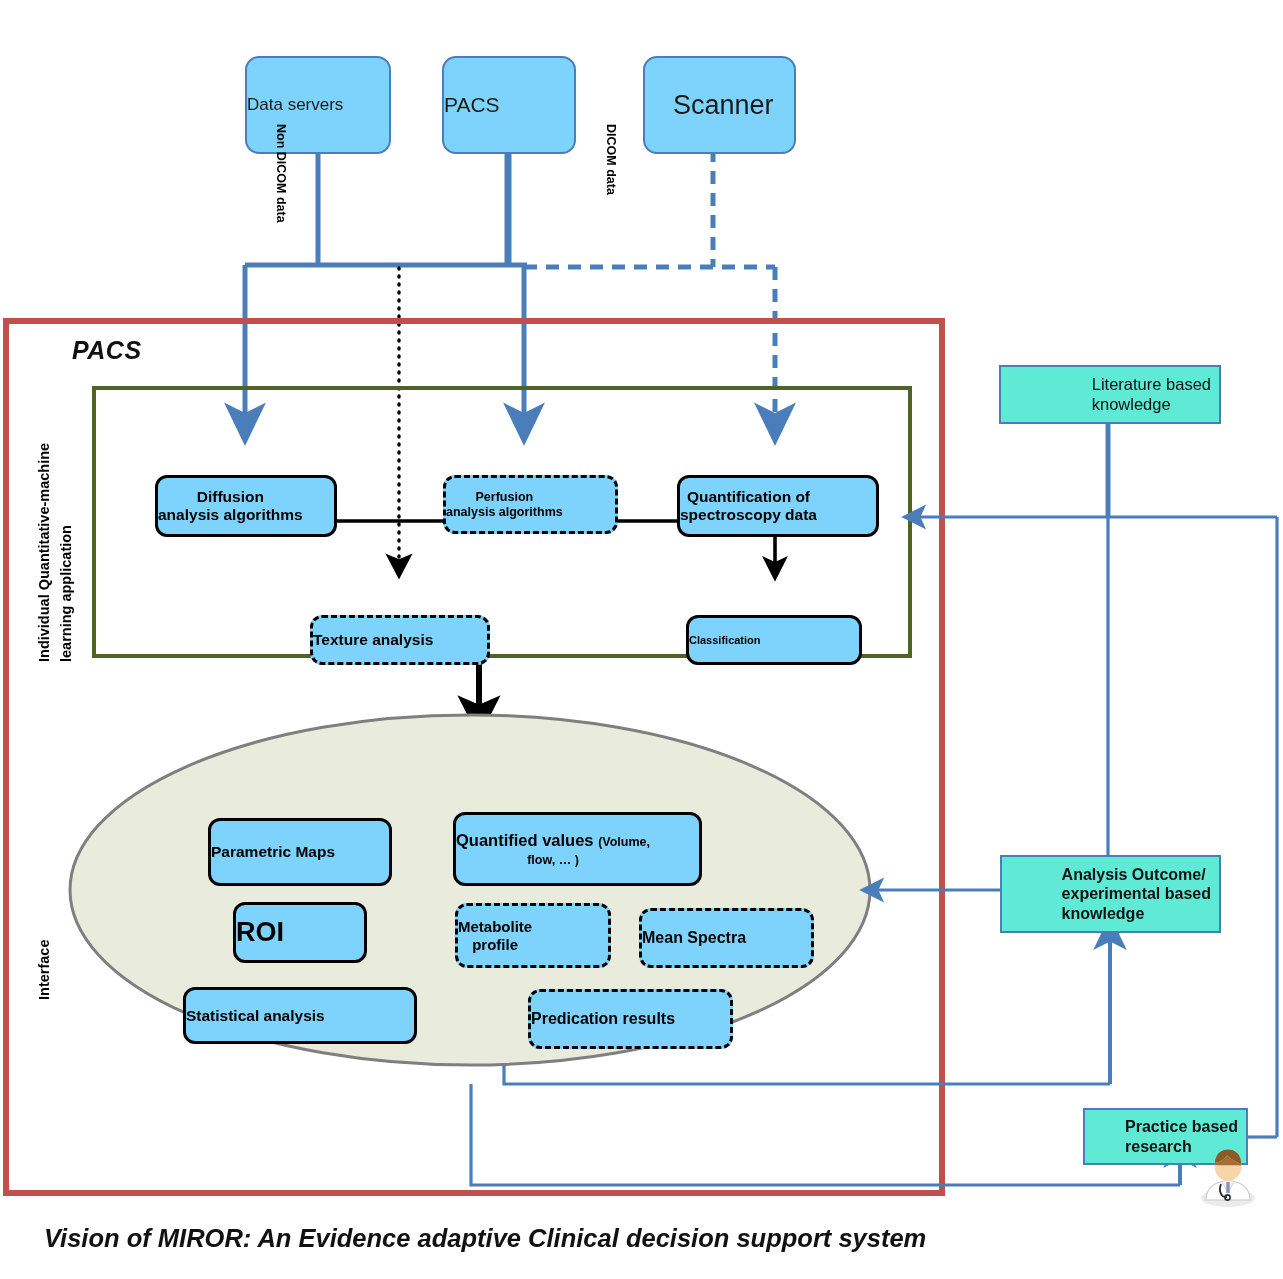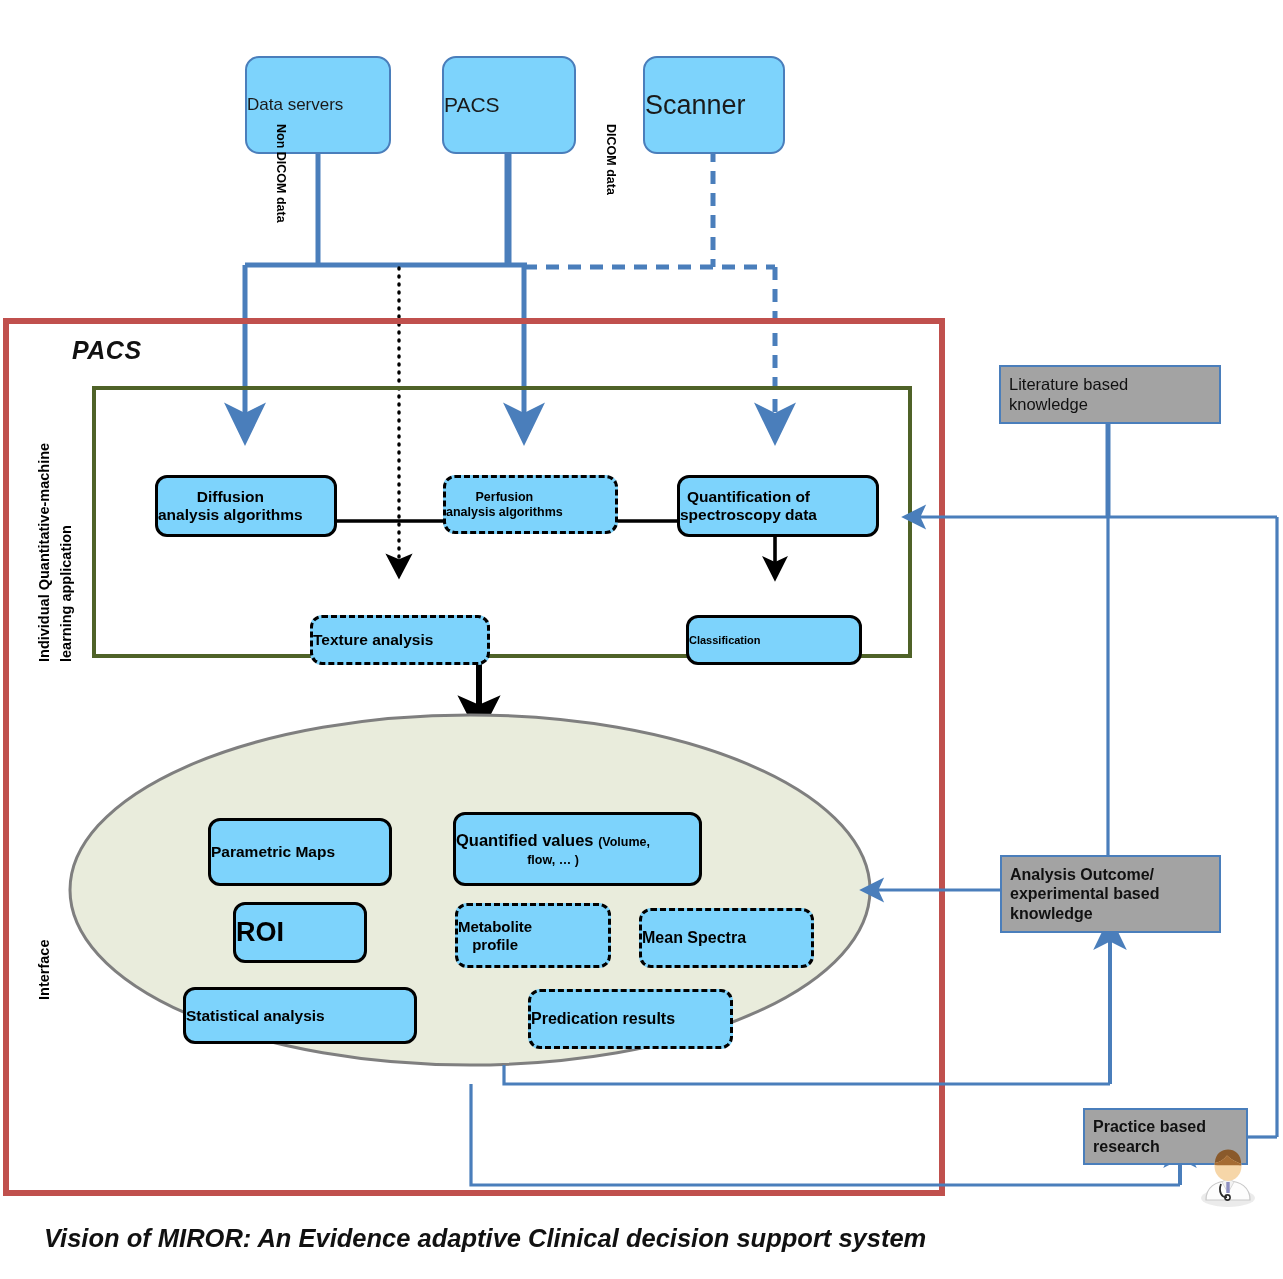--- a/index.html
+++ b/index.html
@@ -6,22 +6,22 @@
   body{font-family:"Liberation Sans",sans-serif;}
   #stage{position:relative;width:1283px;height:1279px;overflow:hidden;background:#fff;}
   #svg-layer{position:absolute;left:0;top:0;width:1283px;height:1279px;}
   .node{position:absolute;box-sizing:border-box;display:flex;align-items:center;justify-content:flex-start;text-align:center;background:#7dd3fc;margin-top:48px;}
   
   .src{border:2.5px solid #4a7ebb;border-radius:14px;color:#1a1a1a;font-weight:400;}
   
   .blk{border:3px solid #000;border-radius:12px;font-weight:bold;color:#000;line-height:1.15;}
   .blk-dash{border:3px dashed #000;border-radius:12px;font-weight:bold;color:#000;line-height:1.15;}
   
-  .bluebox{border:2.5px solid #4a7ebb;background:#a3a3a3;color:#111;line-height:1.2;
-           display:flex;align-items:center;justify-content:flex-start;text-align:left;padding:4px 8px;box-sizing:border-box;}
+  .bluebox{border:2.5px solid #4a7ebb;background:#5eead4;color:#111;line-height:1.2;
+           display:flex;align-items:center;justify-content:flex-end;text-align:left;padding:4px 8px;box-sizing:border-box;}
   .lbl-rot{position:absolute;transform-origin:left top;white-space:nowrap;font-weight:bold;color:#000;font-size:12.5px;}
   #miror-title{position:absolute;left:72px;top:336px;font-size:25px;font-style:italic;font-weight:bold;
                color:#111;letter-spacing:.5px;font-family:"Liberation Sans",sans-serif;}
   #caption{position:absolute;left:44px;top:1224px;font-size:25.5px;font-style:italic;font-weight:bold;color:#111;
            white-space:nowrap;font-family:"Liberation Sans",sans-serif;}
   .avatar{position:absolute;}
 </style>
 </head>
 <body>
 
@@ -100,21 +100,21 @@
     <path d="M471,1084 L471,1185 L1180,1185" stroke="#4a7ebb" stroke-width="3.2" fill="none"></path>
     <path d="M1180,1185 L1180,1150" stroke="#4a7ebb" stroke-width="4" fill="none" marker-end="url(#arrBlueThin)"></path>
   </svg>
 
   <div class="node src" style="left:245px;top:8px;width:146px;height:98px;font-size:17px;">
     <span>Data servers</span>
   </div>
   <div class="node src" style="left:442px;top:8px;width:134px;height:98px;font-size:21px;">
     <span>PACS</span>
   </div>
-  <div class="node src" style="left:643px;top:8px;width:142px;height:98px;font-size:27px;">
+  <div class="node src" style="left:643px;top:8px;width:153px;height:98px;font-size:27px;padding-left:28px;">
     <span>Scanner</span>
   </div>
 
   <div class="lbl-rot" style="left:288px;top:124px;transform:rotate(90deg);font-size:12.5px;">Non DICOM data</div>
   <div class="lbl-rot" style="left:618px;top:124px;transform:rotate(90deg);font-size:12.5px;">DICOM data</div>
 
   <div id="miror-title">PACS</div>
 
   <div class="lbl-rot" style="left:36px;top:662px;transform:rotate(-90deg);font-size:14.5px;">Individual  Quantitative-machine</div>
   <div class="lbl-rot" style="left:58px;top:662px;transform:rotate(-90deg);font-size:14.5px;">learning application</div>

